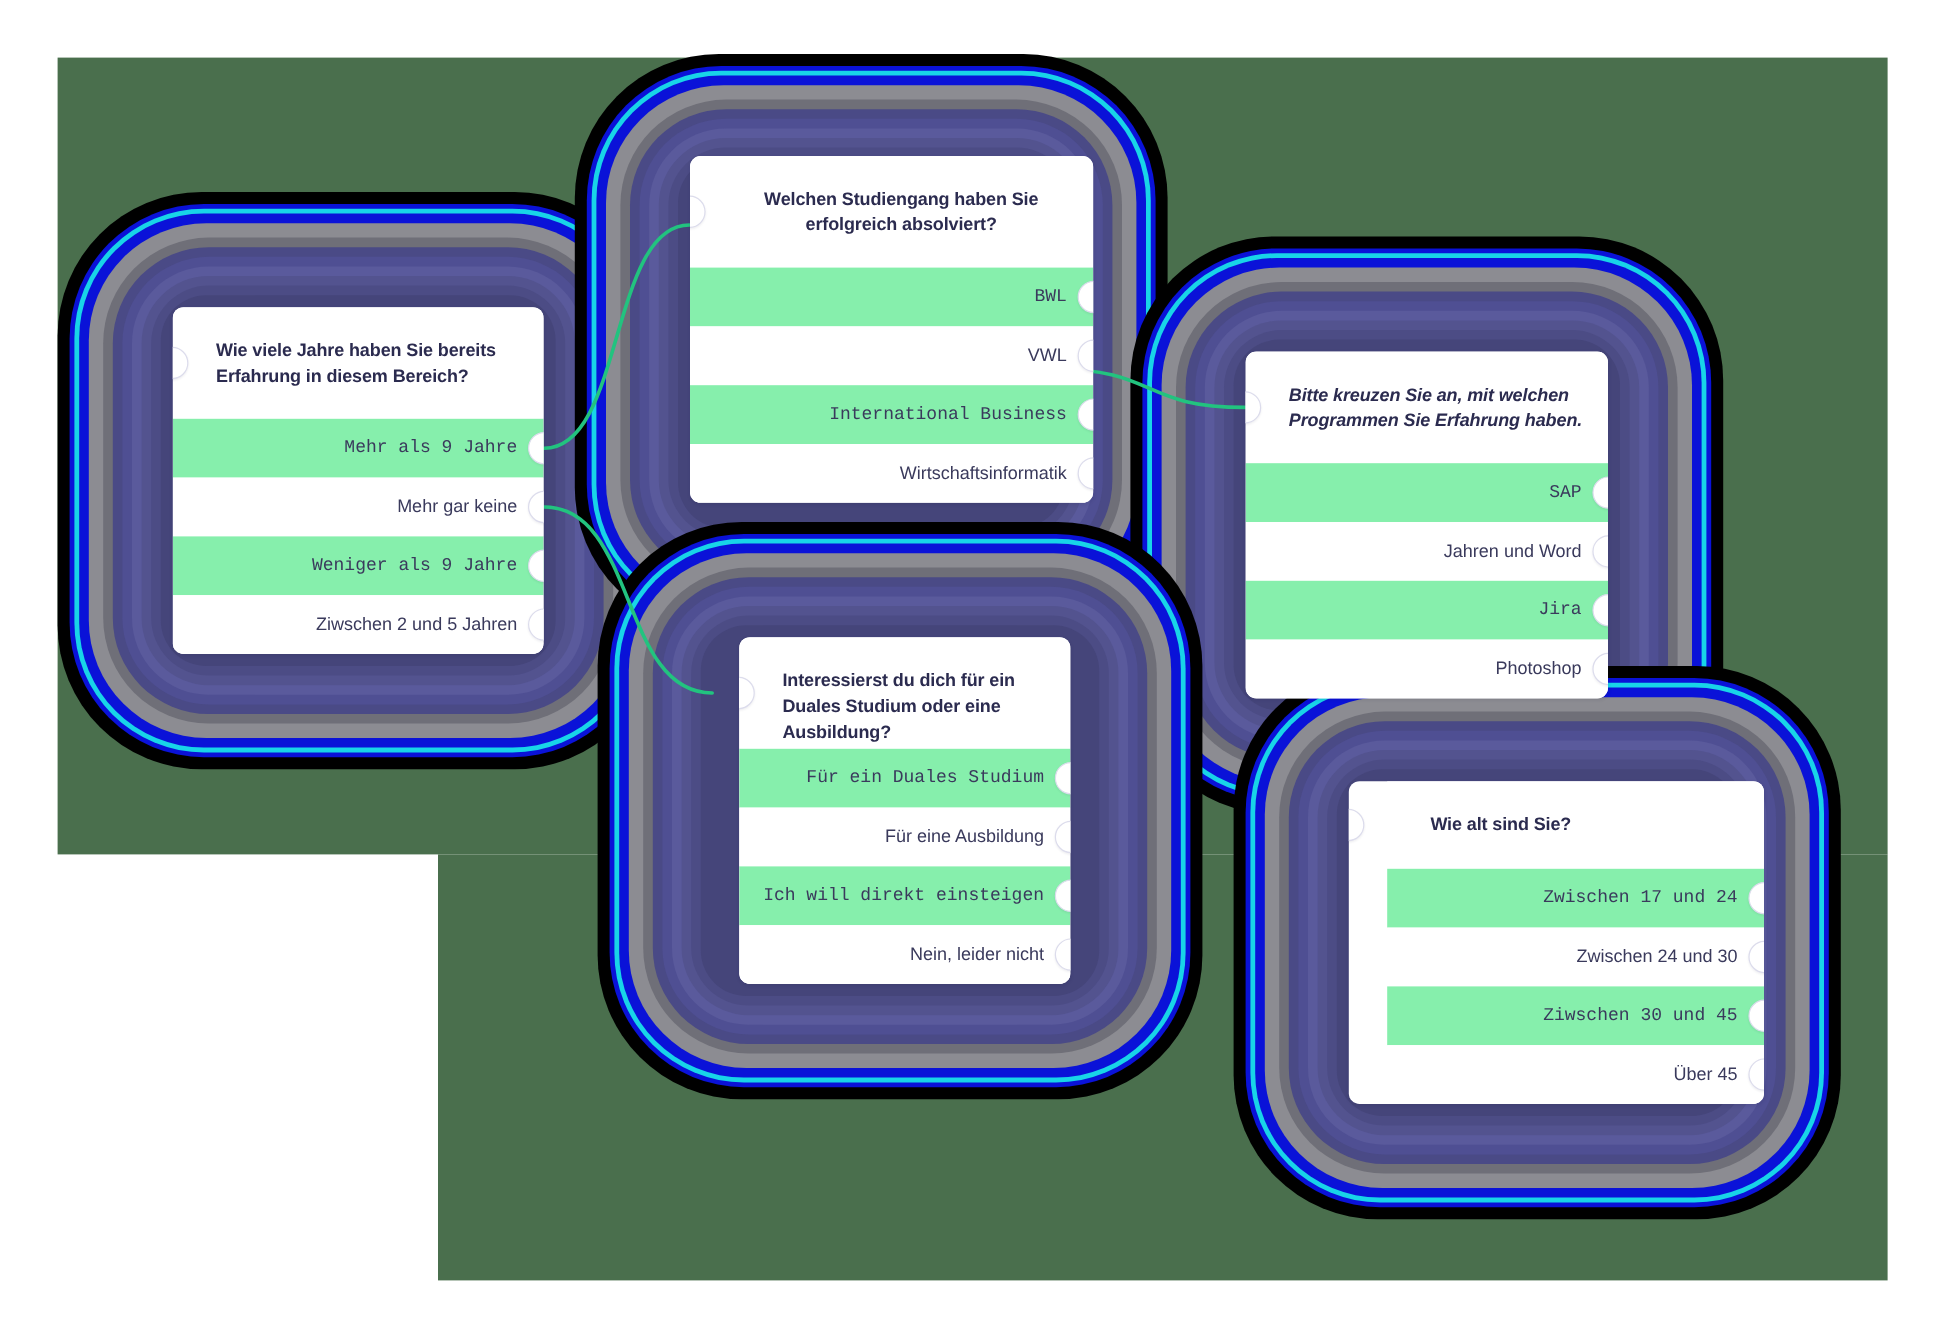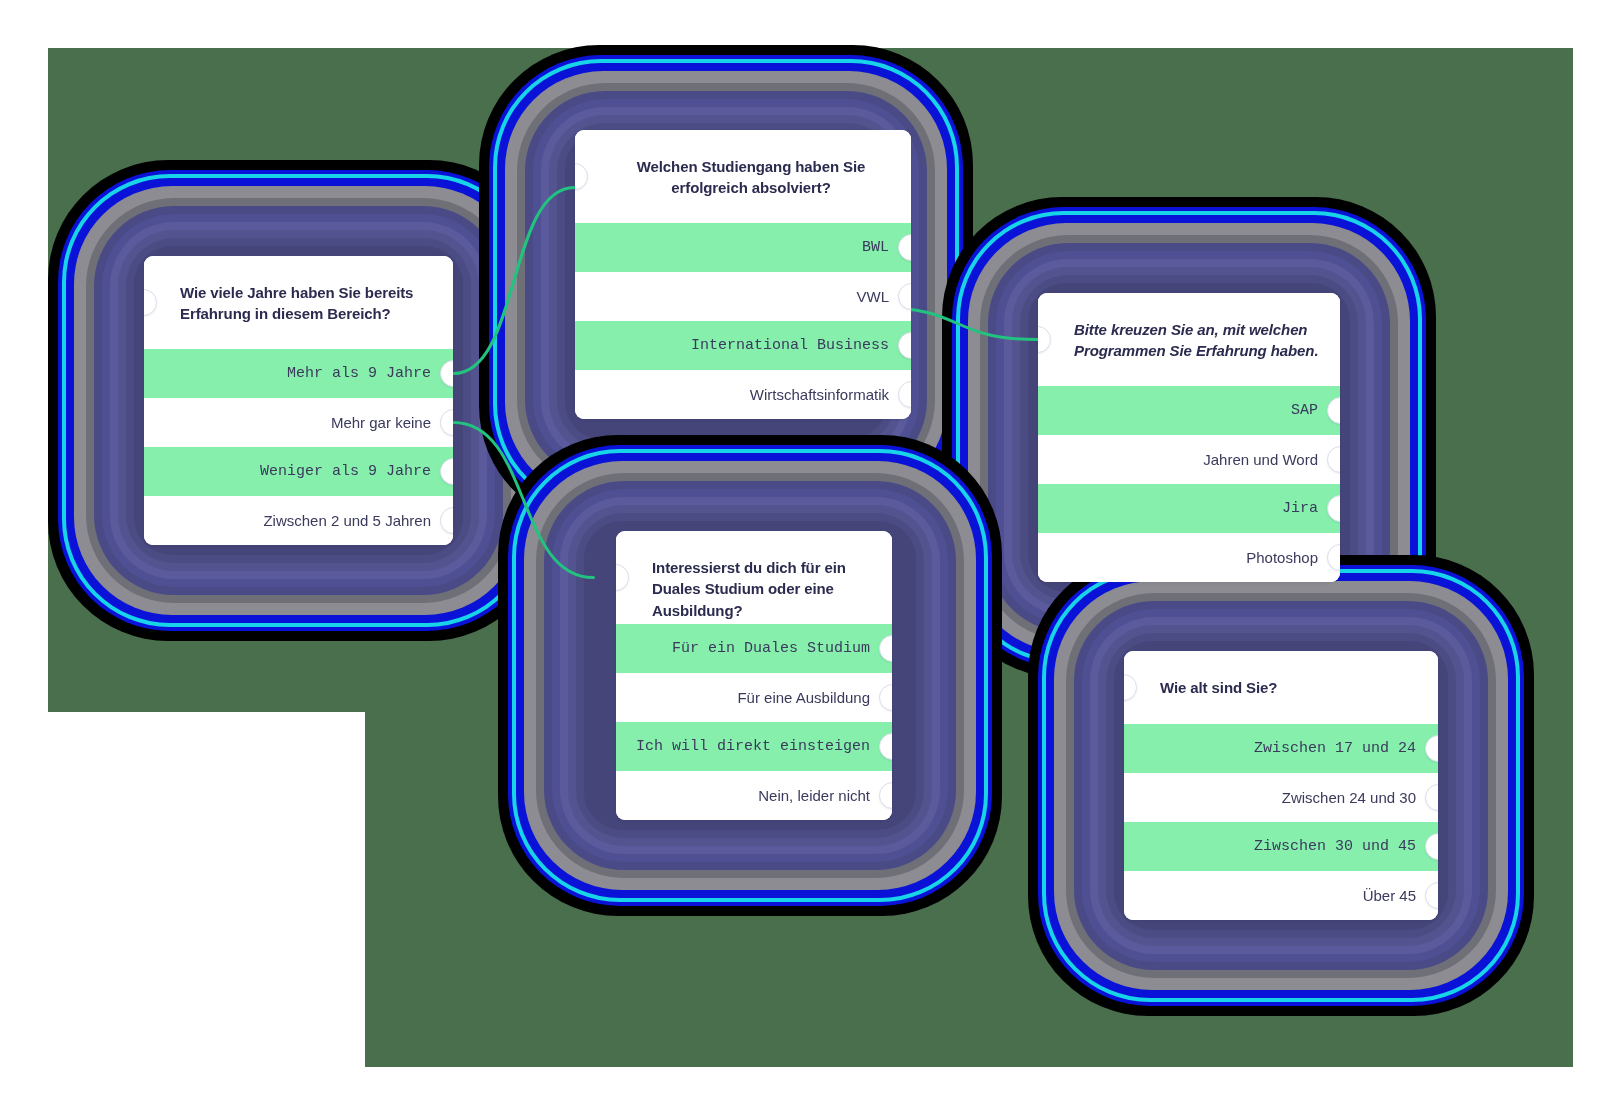--- a/index.html
+++ b/index.html
@@ -286,21 +286,21 @@
             <span class="opt-label">Für eine Ausbildung</span>
           </div>
           <div class="opt-row alt">
             <span class="opt-label">Ich will direkt einsteigen</span>
           </div>
           <div class="opt-row">
             <span class="opt-label">Nein, leider nicht</span>
           </div>
         </div>
       </div>
-      <div class="node" style="left: 1124px; top: 651px; width: 314px;">
+      <div class="node" style="left: 1124px; top: 651px; width: 314px; padding-left: 32px;">
         <div class="node-header" style="min-height: 73px; height: 73px;">
           <div class="node-title">Wie alt sind Sie?</div>
         </div>
         <div class="port port-in" style="top: 23px;"></div>
         <div class="port port-out" style="top: 84px;"></div>
         <div class="port port-out" style="top: 133px;"></div>
         <div class="port port-out" style="top: 182px;"></div>
         <div class="port port-out" style="top: 231px;"></div>
         <div class="options">
           <div class="opt-row alt">

